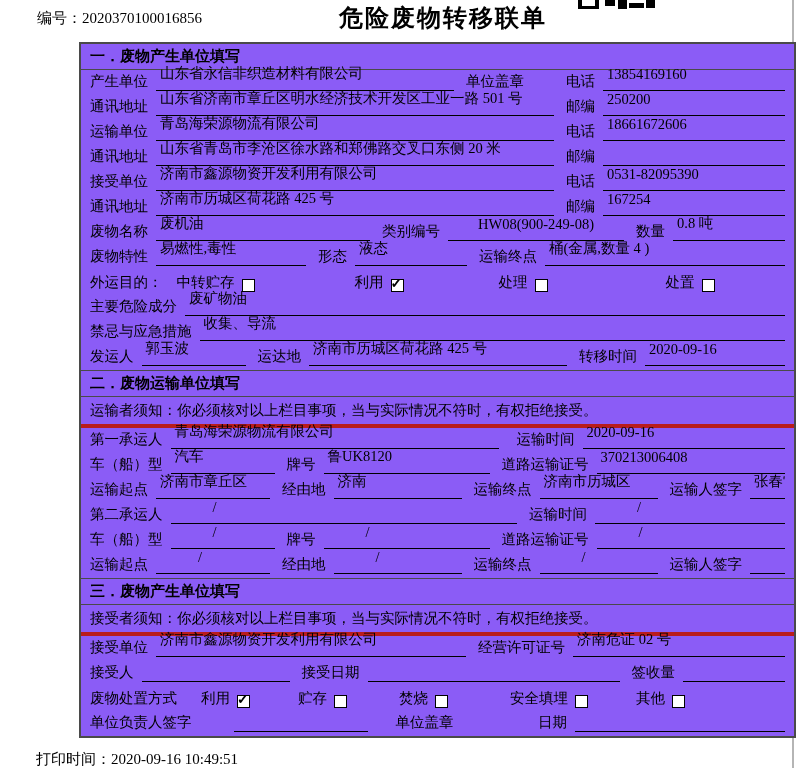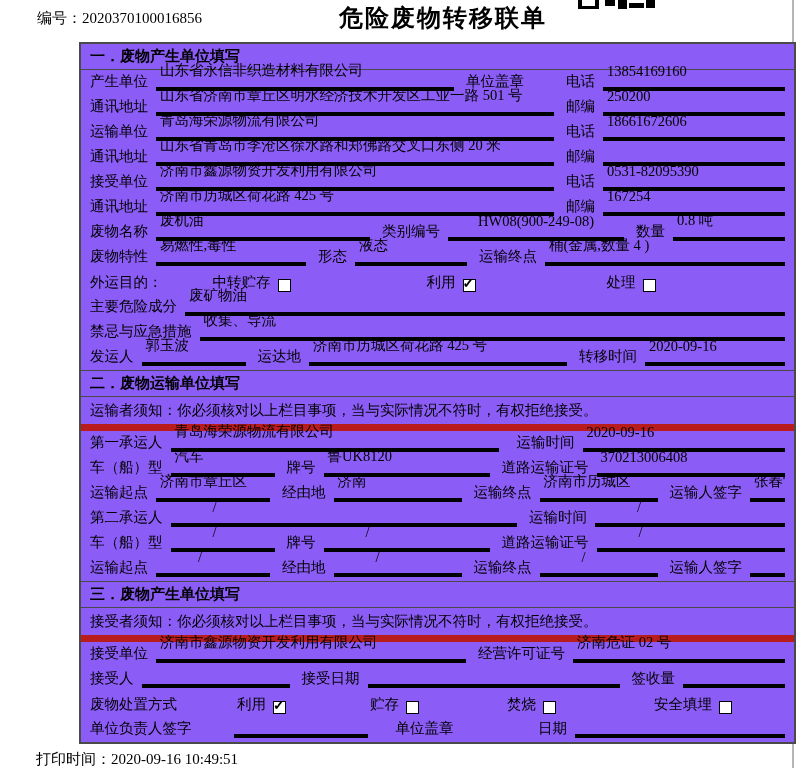--- a/index.html
+++ b/index.html
@@ -15,27 +15,27 @@
   .qr { position:absolute; left:578px; top:0; width:82px; height:9px; overflow:hidden; }
   .qr-finder { position:absolute; left:0; top:-13px; width:13px; height:15px; border:4px solid #000; }
   .qr-b { position:absolute; top:0; background:#000; }
   .edge { position:absolute; right:2px; top:0; width:2px; height:768px; background:#b5b5b5; }
 
   .form { position:absolute; left:39px; top:42px; width:717px; border:2px solid #4a4a4a;
           box-sizing:border-box; background:#8b5cf6;margin-left:40px; }
   .sec { font-weight:bold; height:25px; line-height:25px; padding:0 9px;
          border-bottom:1px solid #4a4a4a; font-size:15px; }
   .sec.bt { border-top:1px solid #4a4a4a; }
-  .notice { height:27px; line-height:27px; padding:0 9px; border-bottom:7px solid #b91c1c;
+  .notice { height:27px; line-height:27px; padding:0 9px; border-bottom:4px solid #b91c1c;
             white-space:nowrap; }
   .row { display:flex; align-items:flex-end; height:25px; padding:0 9px 4px 9px;
          box-sizing:border-box; }
-  .row.ctr { align-items:center; padding-bottom:0;gap:36px; }
+  .row.ctr { align-items:center; padding-bottom:0; }
   .lbl { white-space:nowrap; flex:none; }
-  .val { border-bottom:4px solid #000000; white-space:nowrap; padding:7px 4px; margin-left:8px;
+  .val { border-bottom:1px solid #000000; white-space:nowrap; padding:7px 4px; margin-left:8px;
          box-sizing:border-box; overflow:hidden; flex:none; }
   .grow { flex:1 1 auto; }
   .ml  { margin-left:12px; }
   .mla { margin-left:auto; }
   .slash { text-indent:38px; }
   .opt { display:flex; align-items:flex-end; flex:none; }
   .cb { width:11px; height:11px; border:1px solid #000; display:inline-block; margin-left:7px;
         position:relative; flex:none; background:#fff; }
   .cb.checked::after { content:"\2713"; position:absolute; left:-1px; top:-5px;
                        font-size:14px; font-weight:bold; }

